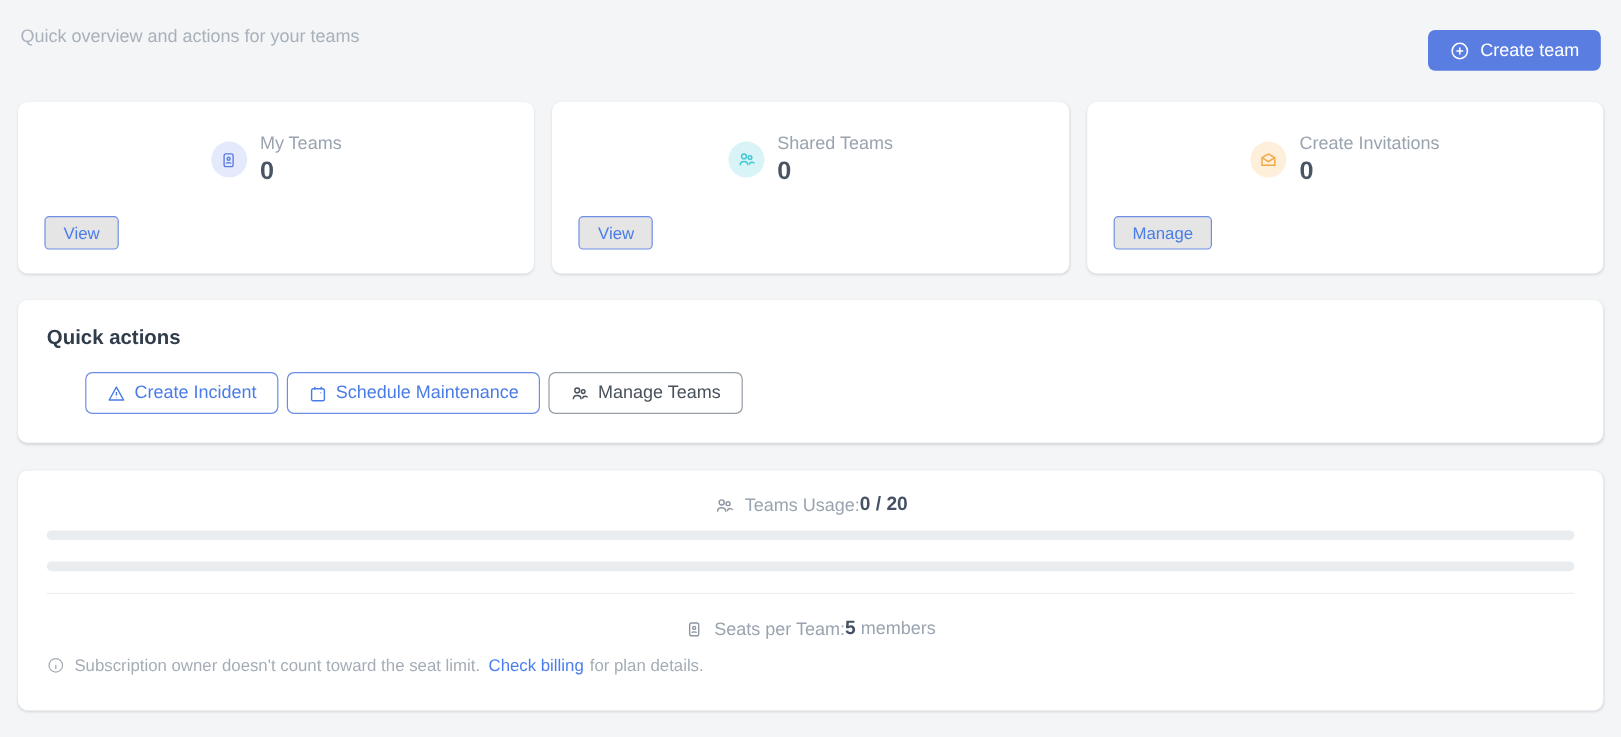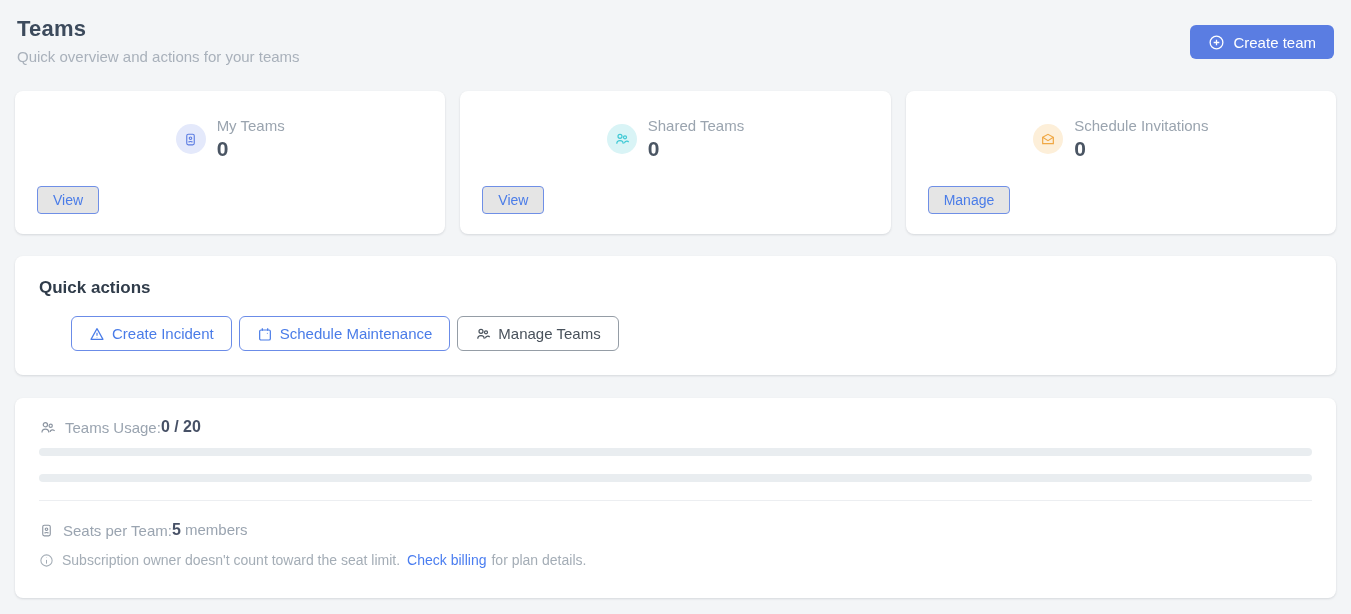--- a/index.html
+++ b/index.html
@@ -56,42 +56,41 @@
   .qa-btn {
     display: inline-flex; align-items: center; gap: 7px;
     background: #ffffff; border-radius: 6px; height: 35px; padding: 0 17px;
     font-size: 15px; font-family: inherit; cursor: pointer;
   }
   .qa-btn svg { display: block; }
   .qa-blue { border: 1px solid #6b8ce8; color: #4a7ce8; }
   .qa-gray { border: 1px solid #959da6; color: #49525c; }
   
   .usage { padding: 20px 24px 30px 24px; }
-  .usage-row { display: flex; justify-content: flex-start; align-items: center; }
+  .usage-row { display: flex; justify-content: center; align-items: center; }
   .usage-label { display: inline-flex; align-items: center; gap: 9px; font-size: 15px; color: #9aa4b0; }
   .usage-label svg { display: block; color: #8c95a1; }
   .usage-value { font-size: 16px; font-weight: 700; color: #475166; }
   .progress-track {
     height: 8px; border-radius: 4px; background: #e9edf0;
     margin-top: 12px; margin-bottom: 18px; overflow: hidden;
   }
   .progress-fill { height: 100%; background: #5a7de2; border-radius: 4px; width: 0; }
   .usage-divider { border: none; border-top: 1px solid #eceef1; margin: 16px 0 20px 0; }
   .seats-value { font-size: 15px; color: #9aa4b0; }
   .seats-value b { font-size: 16px; font-weight: 700; color: #475166; }
   .usage-note { display: flex; align-items: flex-end; gap: 8px; margin-top: 13px; font-size: 14px; color: #a4adb6; }
   .usage-note svg { display: block; color: #a4adb6; flex: 0 0 auto; }
   .link-blue { color: #4a7df0; text-decoration: none; margin: 0 5px 0 7px; cursor: pointer; }
 </style>
 </head>
 <body>
 
 <div class="page-header">
   <div>
-    <div class="page-title">Teams</div>
     <div class="page-subtitle">Quick overview and actions for your teams</div>
   </div>
   <button class="btn-primary">
     <span>
       <svg width="17" height="17" viewBox="0 0 24 24" fill="none" stroke="#ffffff" stroke-width="1.8">
         <circle cx="12" cy="12" r="9"></circle>
           <path d="M12 8v8M8 12h8"></path>
       </svg>
     </span>
     <span>Create team</span>
@@ -137,21 +136,21 @@
 
   <div class="card">
     <div class="card-top">
       <span class="icon-circle ic-orange">
         <svg width="16" height="16" viewBox="0 0 24 24" fill="none" stroke="currentColor" stroke-width="1.8">
           <path d="M4 9.5L12 5l8 4.5V19H4z"></path>
           <path d="M4 9.5l8 5 8-5"></path>
         </svg>
       </span>
       <div>
-        <div class="card-title">Schedule Invitations</div>
+        <div class="card-title">Create Invitations</div>
         <div class="card-value">0</div>
       </div>
     </div>
     <button class="btn-outline-blue">Manage</button>
   </div>
 
 </div>
 
 <div class="panel quick-actions">
   <div class="qa-heading">Quick actions</div>

